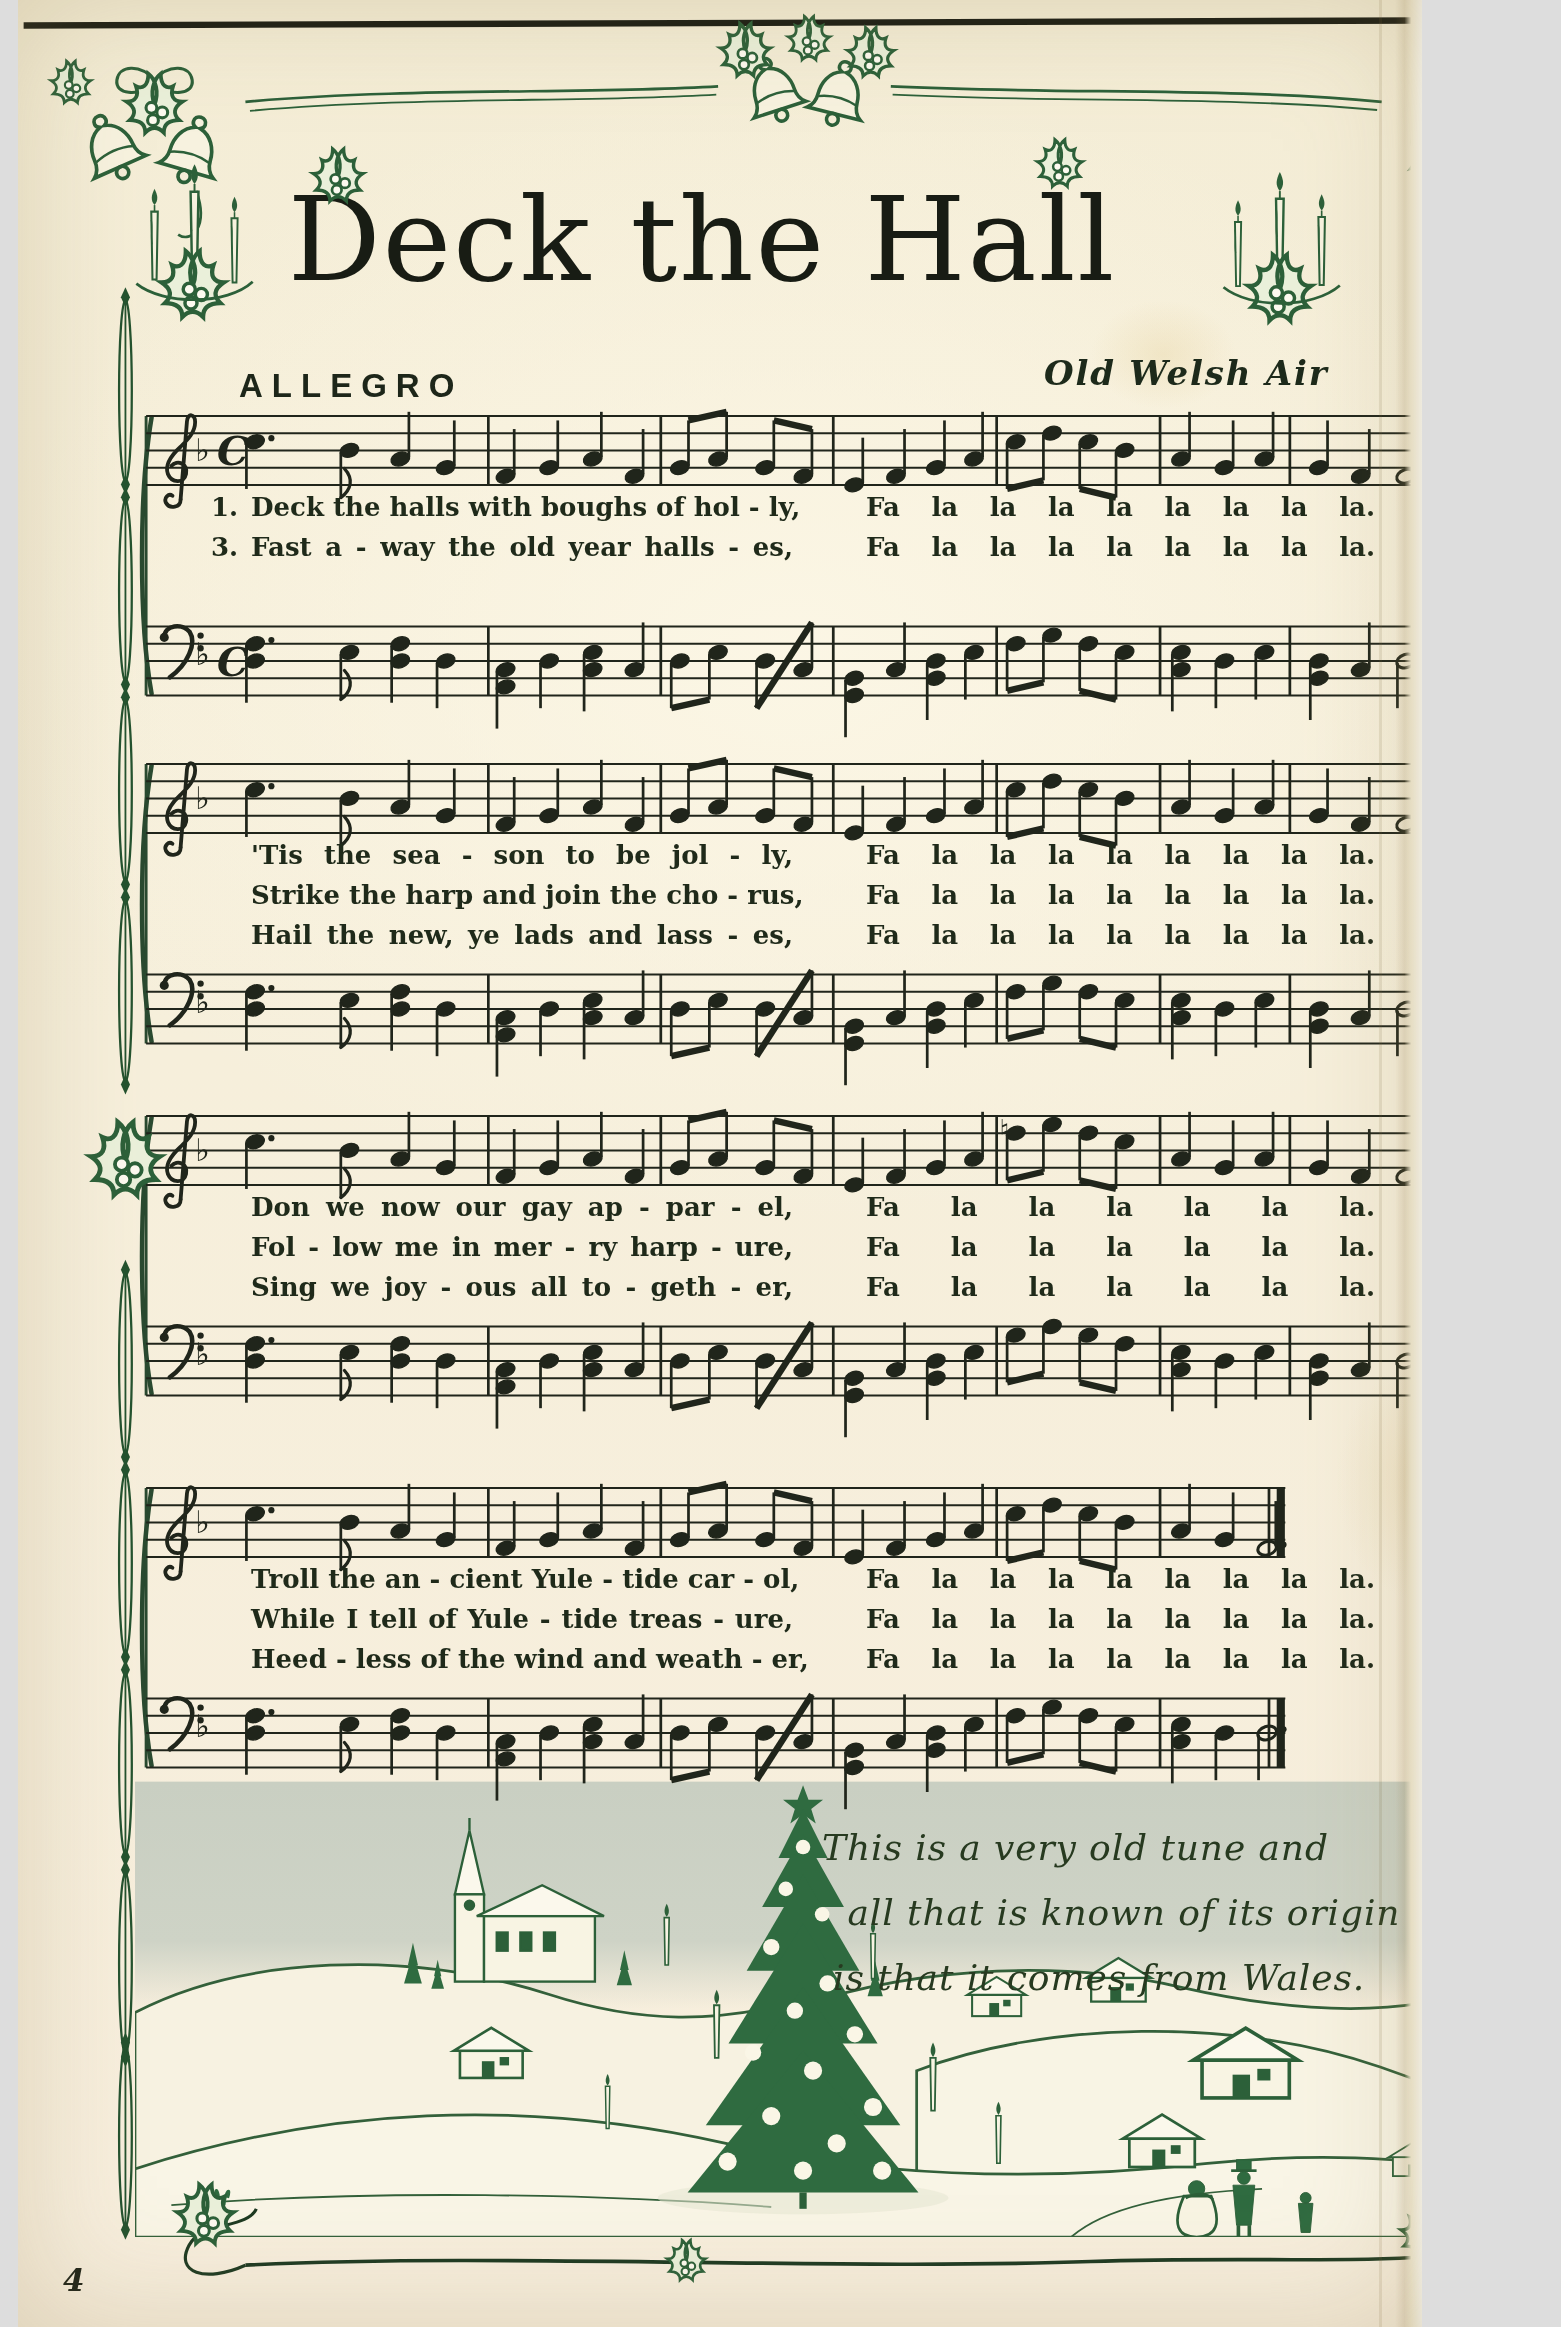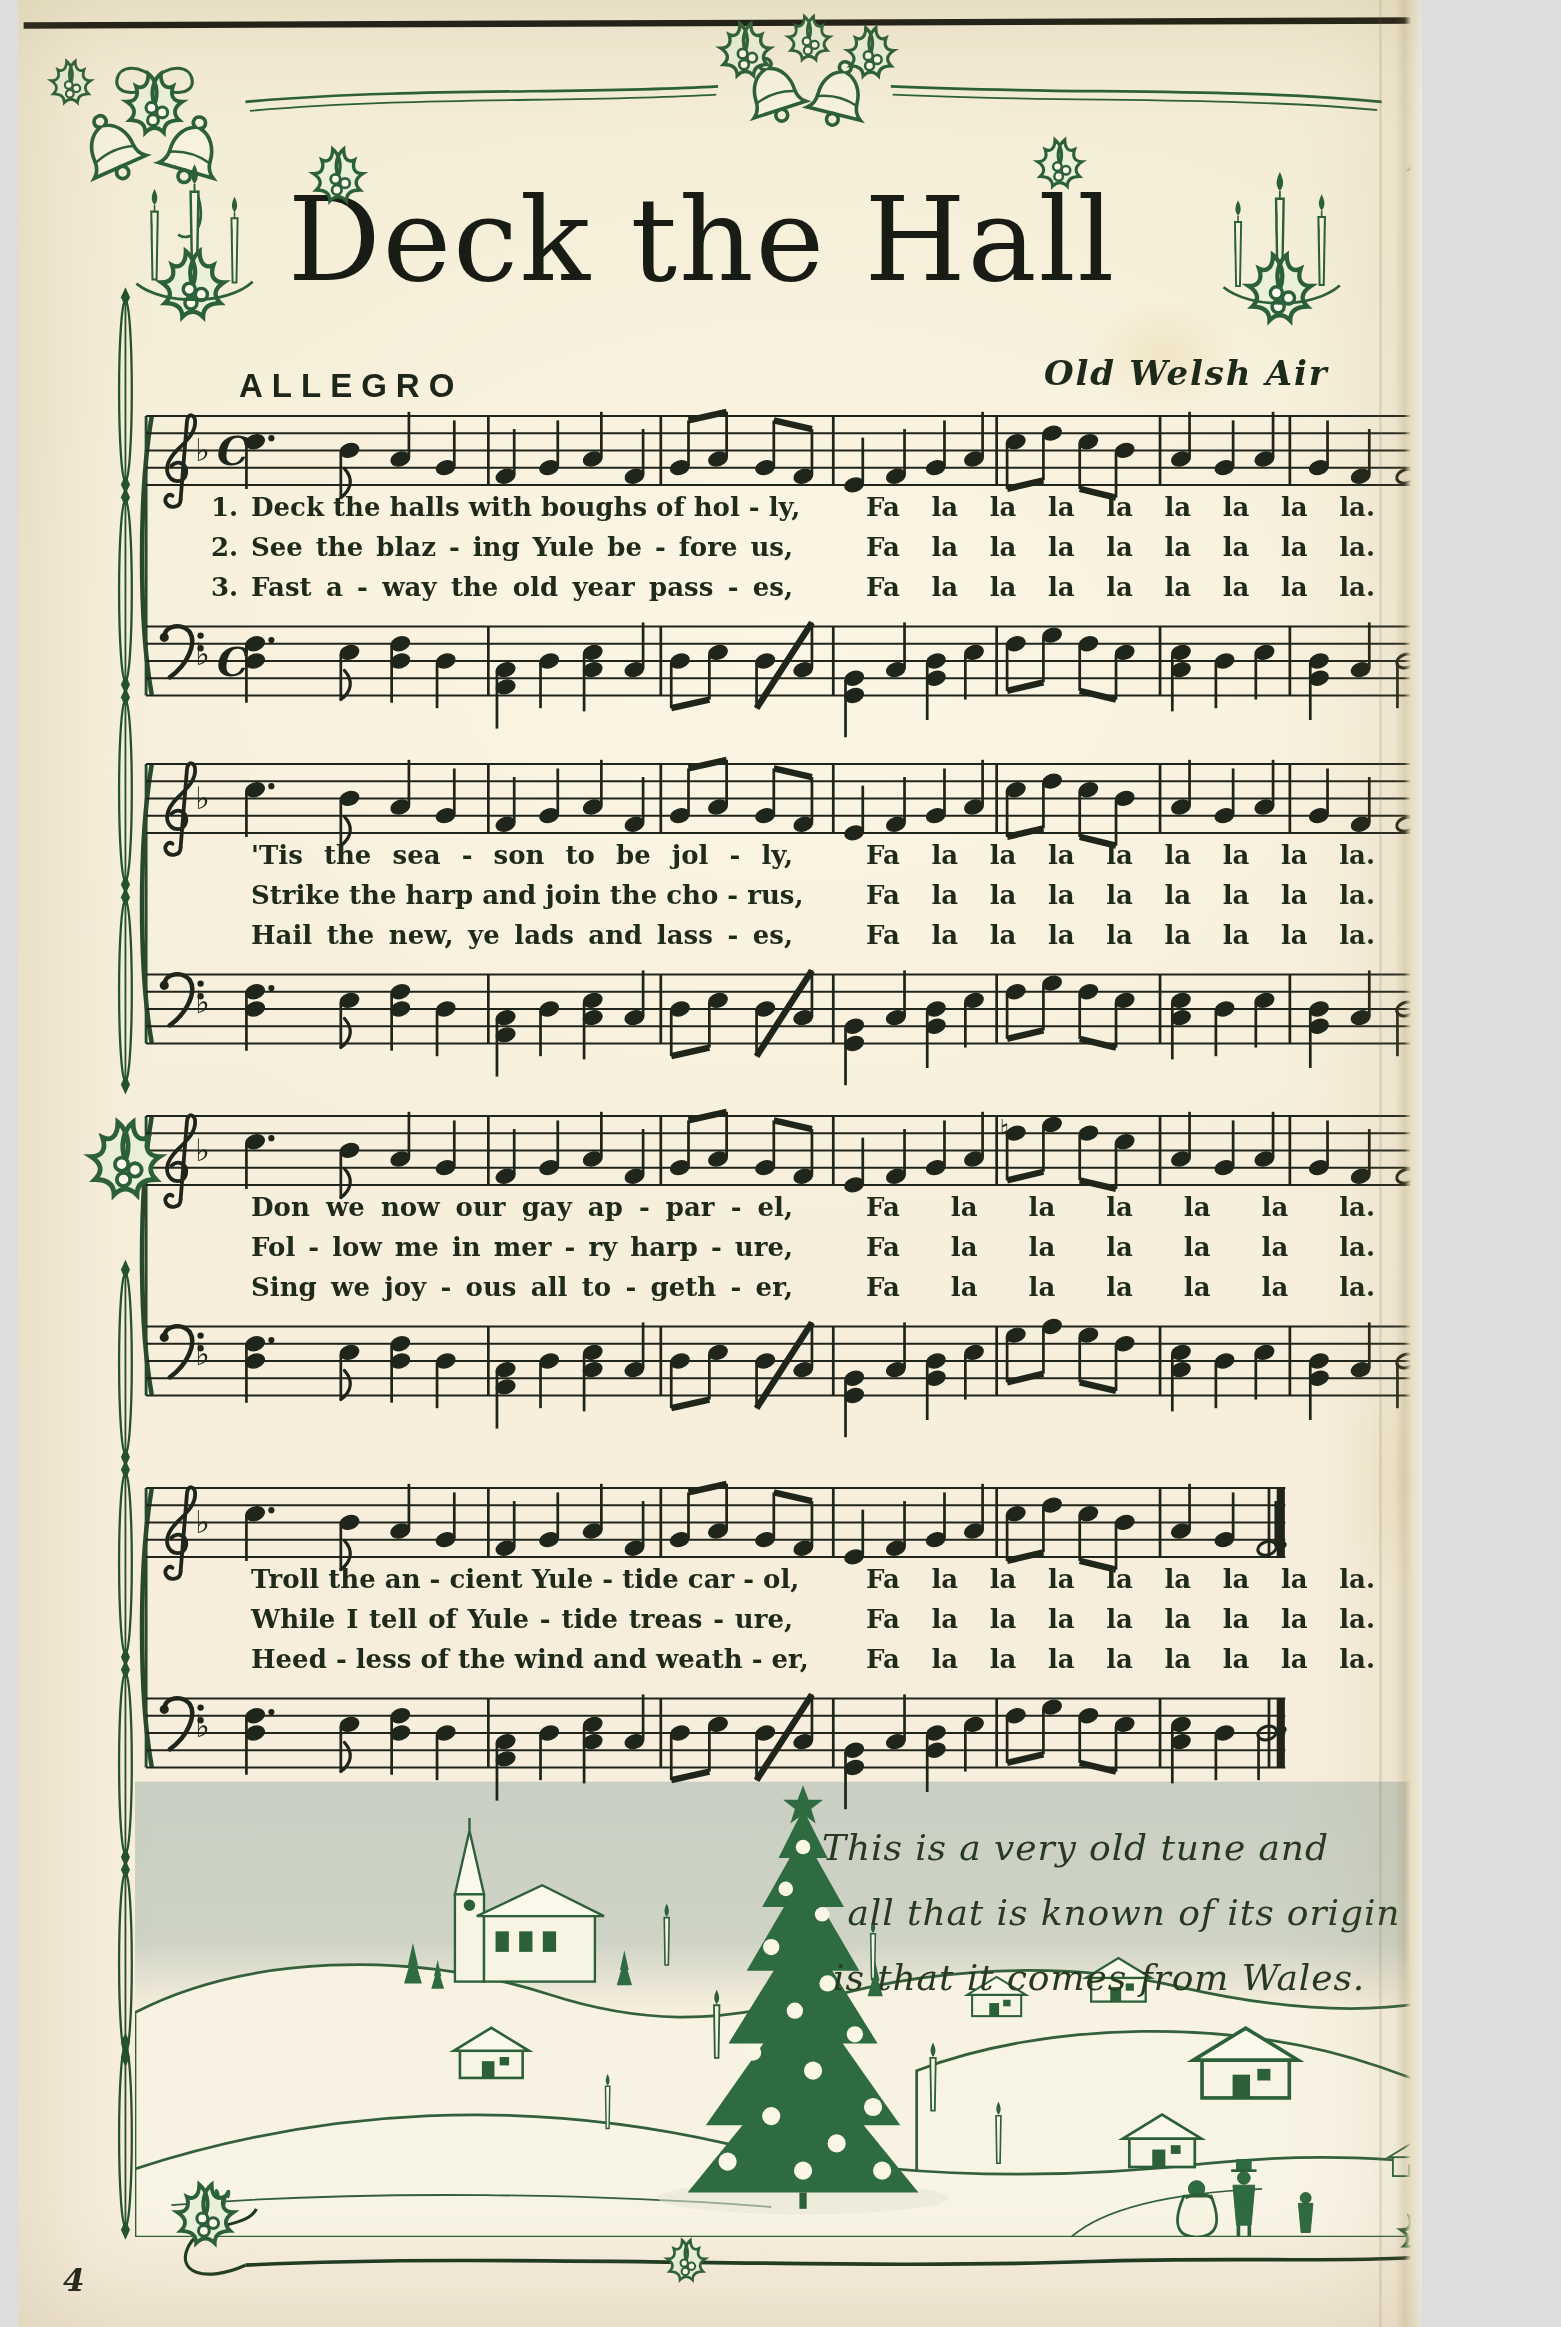--- a/index.html
+++ b/index.html
@@ -367,22 +367,21 @@
         <ellipse cx="1396" cy="282" rx="10.5" ry="7.3" transform="rotate(-18 1396 282)" fill="none" stroke="#20251b" stroke-width="3.4"></ellipse>
         <circle cx="1414" cy="278" r="3.4" fill="#20251b"></circle>
         <line x1="1386.5" y1="284" x2="1386.5" y2="334" stroke="#20251b" stroke-width="3"></line>
         <path d="M586.5 334 L628.5 324.5" fill="none" stroke="#20251b" stroke-width="7"></path>
         <path d="M680.5 334 L741.5 239.5" fill="none" stroke="#20251b" stroke-width="7"></path>
         <path d="M956.5 315 L996.5 305.5" fill="none" stroke="#20251b" stroke-width="7"></path>
         <path d="M1036.5 315 L1076.5 324.5" fill="none" stroke="#20251b" stroke-width="7"></path>
       </svg>
     <div class="lyrics">
       <div class="lrow"><span class="lnum">1.</span><span class="lphrase">Deck the halls with boughs of hol - ly,</span><span class="lref">Fa la la la la la la la la.</span></div>
-      <div class="lrow"><span class="lnum">2.</span><span class="lphrase">See the blaz - ing Yule be - fore us,</span><span class="lref">Fa la la la la la la la la.</span></div>
-      <div class="lrow"><span class="lnum">3.</span><span class="lphrase">Fast a - way the old year pass - es,</span><span class="lref">Fa la la la la la la la la.</span></div>
+      <div class="lrow"><span class="lnum">3.</span><span class="lphrase">Fast a - way the old year halls - es,</span><span class="lref">Fa la la la la la la la la.</span></div>
     </div>
   </div>
 
   <div class="system" style="top:753px">
     <svg width="1327" height="305" viewBox="0 0 1460 336">
         <path d="M14 14 C0 96 0 240 14 318" fill="none" stroke="#2a4a30" stroke-width="5" stroke-linecap="round"></path>
         <line x1="8" y1="12" x2="8" y2="320" stroke="#2a4a30" stroke-width="3.2"></line>
         <line x1="8" y1="12" x2="1413" y2="12" stroke="#20251b" stroke-width="2.2"></line>
         <line x1="8" y1="31" x2="1413" y2="31" stroke="#20251b" stroke-width="2.2"></line>
         <line x1="8" y1="50" x2="1413" y2="50" stroke="#20251b" stroke-width="2.2"></line>

